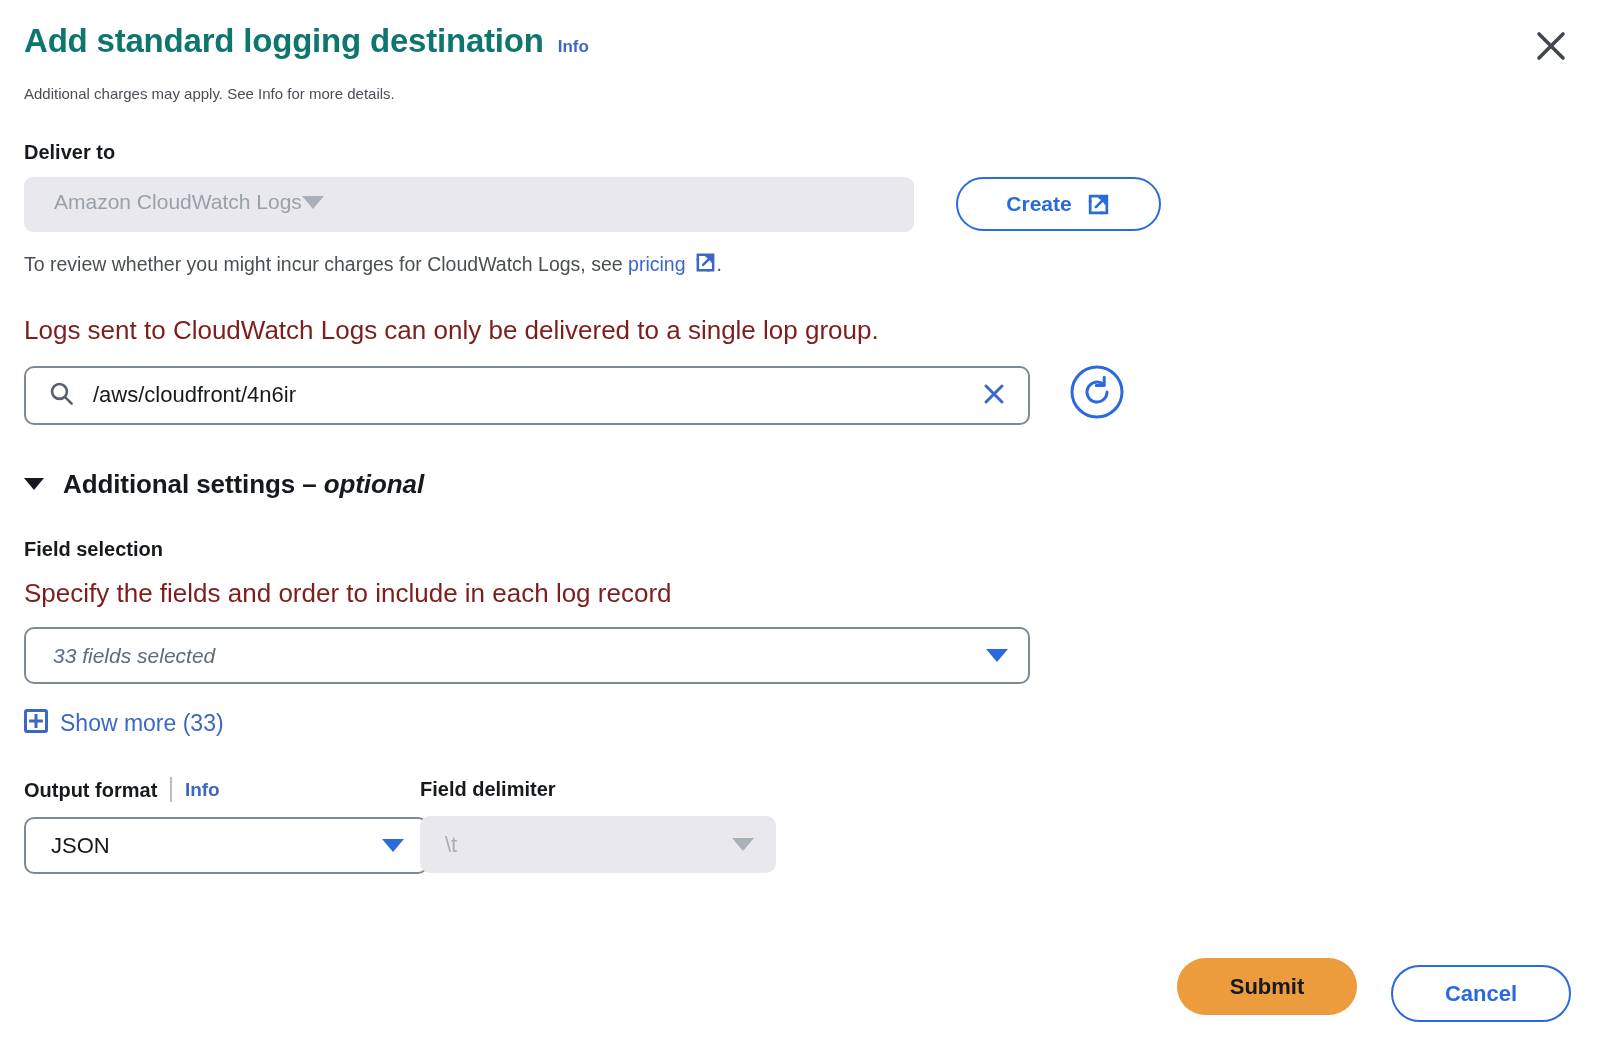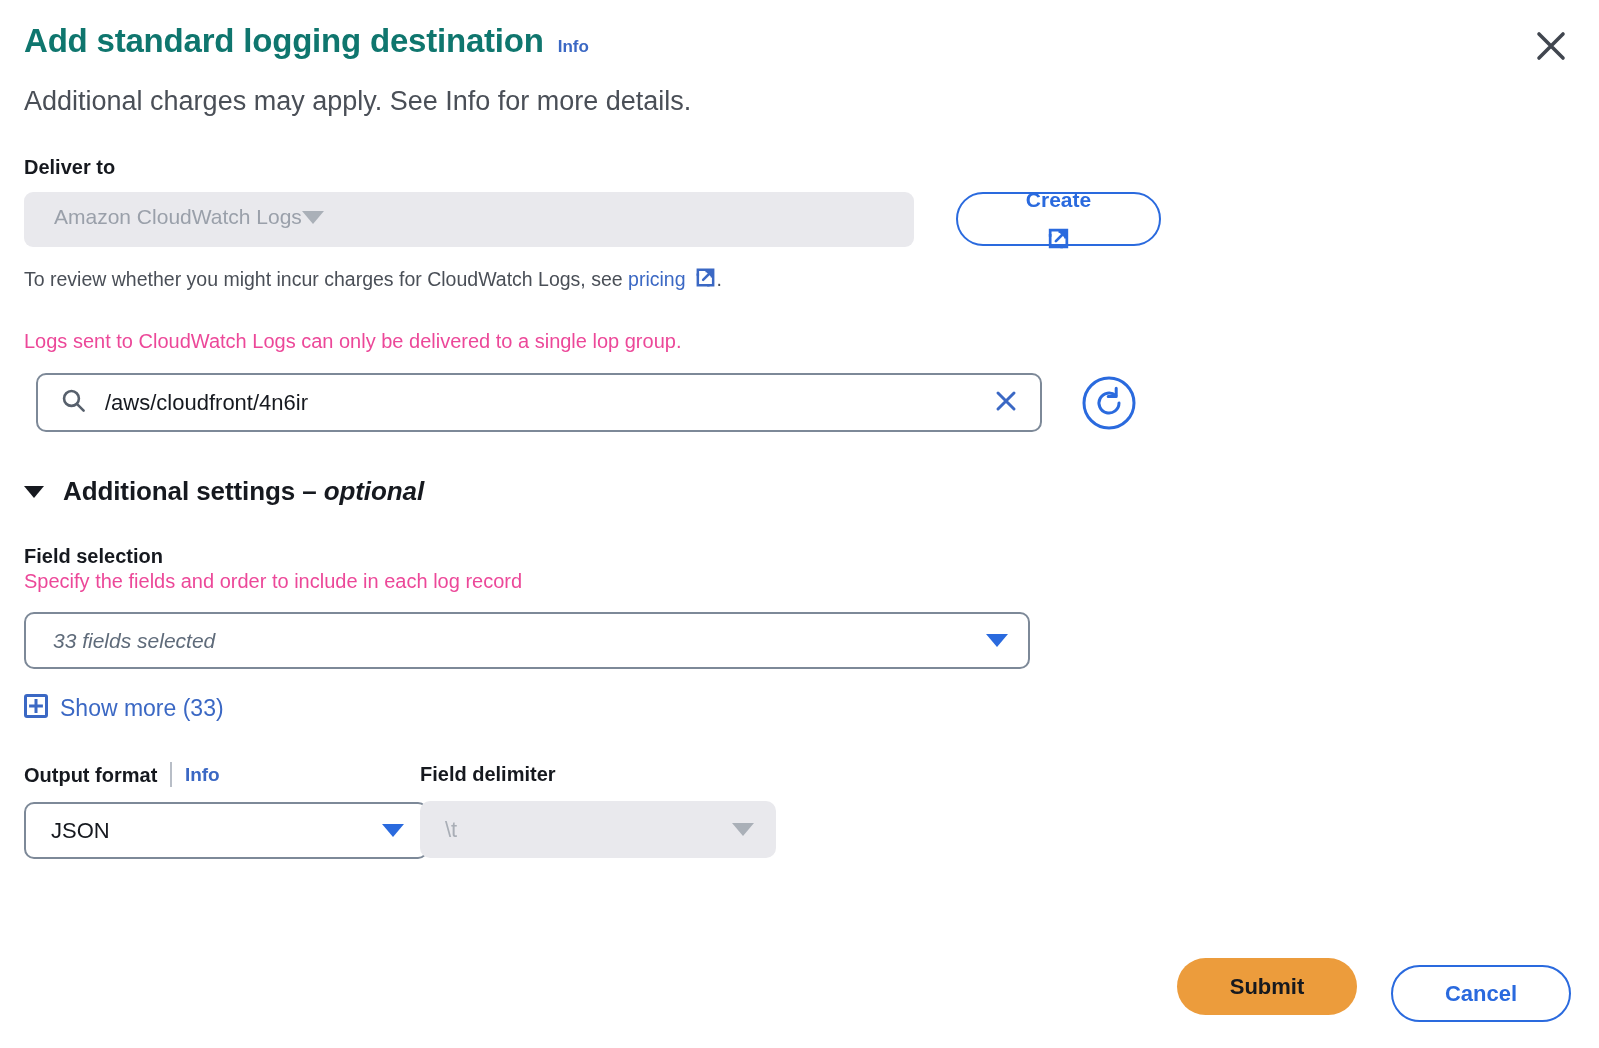--- a/index.html
+++ b/index.html
@@ -59,36 +59,36 @@
     cursor: pointer;
     background: none;
     border: none;
     padding: 0;
     margin-right: 2px;
     margin-top: 2px;
   }
   .close-btn svg { display:block; }
 
   .subtitle {
-    font-size: 27px;
+    font-size: 15px;
     color: #4a4f57;
     margin: 17px 0 0 0;
     line-height: 1.25;
   }
 
   
   .field-label {
     font-size: 20px;
     font-weight: 700;
     color: #16191f;
     line-height: 1.2;
   }
   .field-desc {
-    font-size: 20px;
-    color: #ec4899;
+    font-size: 26px;
+    color: #7f1d1d;
     line-height: 1.25;
   }
   .helper-text {
     font-size: 19.5px;
     color: #4a4f57;
     line-height: 1.3;
   }
   .helper-text .link {
     color: #3b68c4;
     cursor: pointer;
@@ -137,36 +137,34 @@
     color: #2a6ade;
     font-size: 21px;
     font-weight: 700;
     font-family: "Liberation Sans", sans-serif;
     display: flex;
     align-items: center;
     justify-content: center;
     gap: 14px;
     cursor: pointer;
     padding: 11px 26px;
-    flex-direction: column;
   }
   .external-icon { display:block; }
 
   .pricing-line { margin-top: 19px; }
 
   
   .section-dlg { margin-top: 34px; }
   .dlg-desc { margin-top: 7px; }
 
   .search-row {
     display: flex;
-    align-items: flex-end;
+    align-items: flex-start;
     gap: 39px;
     margin-top: 19px;
-    margin-left: 12px;
   }
   .search-box {
     width: 1006px;
     height: 59px;
     border: 2.2px solid #7d8998;
     border-radius: 10px;
     background: #ffffff;
     display: flex;
     align-items: center;
     padding: 0 16px 0 22px;
@@ -218,21 +216,21 @@
     font-weight: 700;
     color: #16191f;
     letter-spacing: -0.1px;
   }
   .expander-title .opt {
     font-style: italic;
     font-weight: 700;
   }
 
   .section-fieldsel { margin-top: 37px; }
-  .fieldsel-desc { margin-top: 1px; }
+  .fieldsel-desc { margin-top: 16px; }
 
   .select-open {
     width: 1006px;
     height: 57px;
     border: 2.2px solid #7d8998;
     border-radius: 10px;
     background: #ffffff;
     display: flex;
     align-items: center;
     justify-content: space-between;

